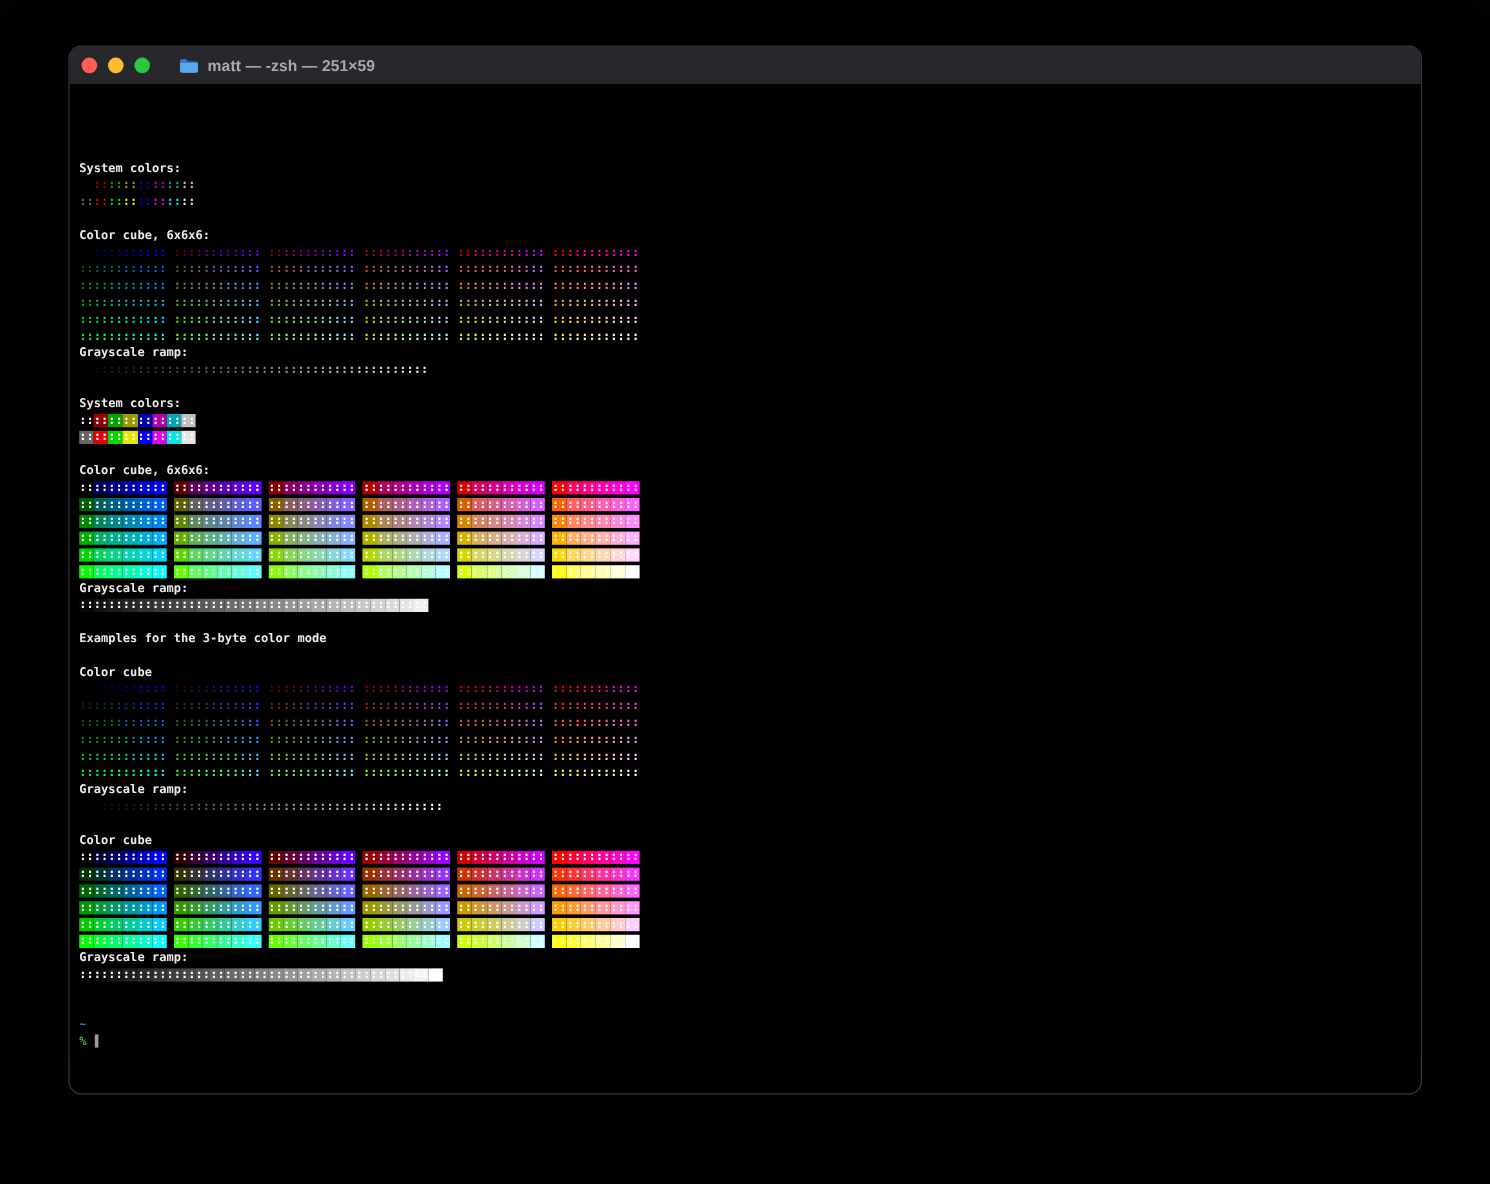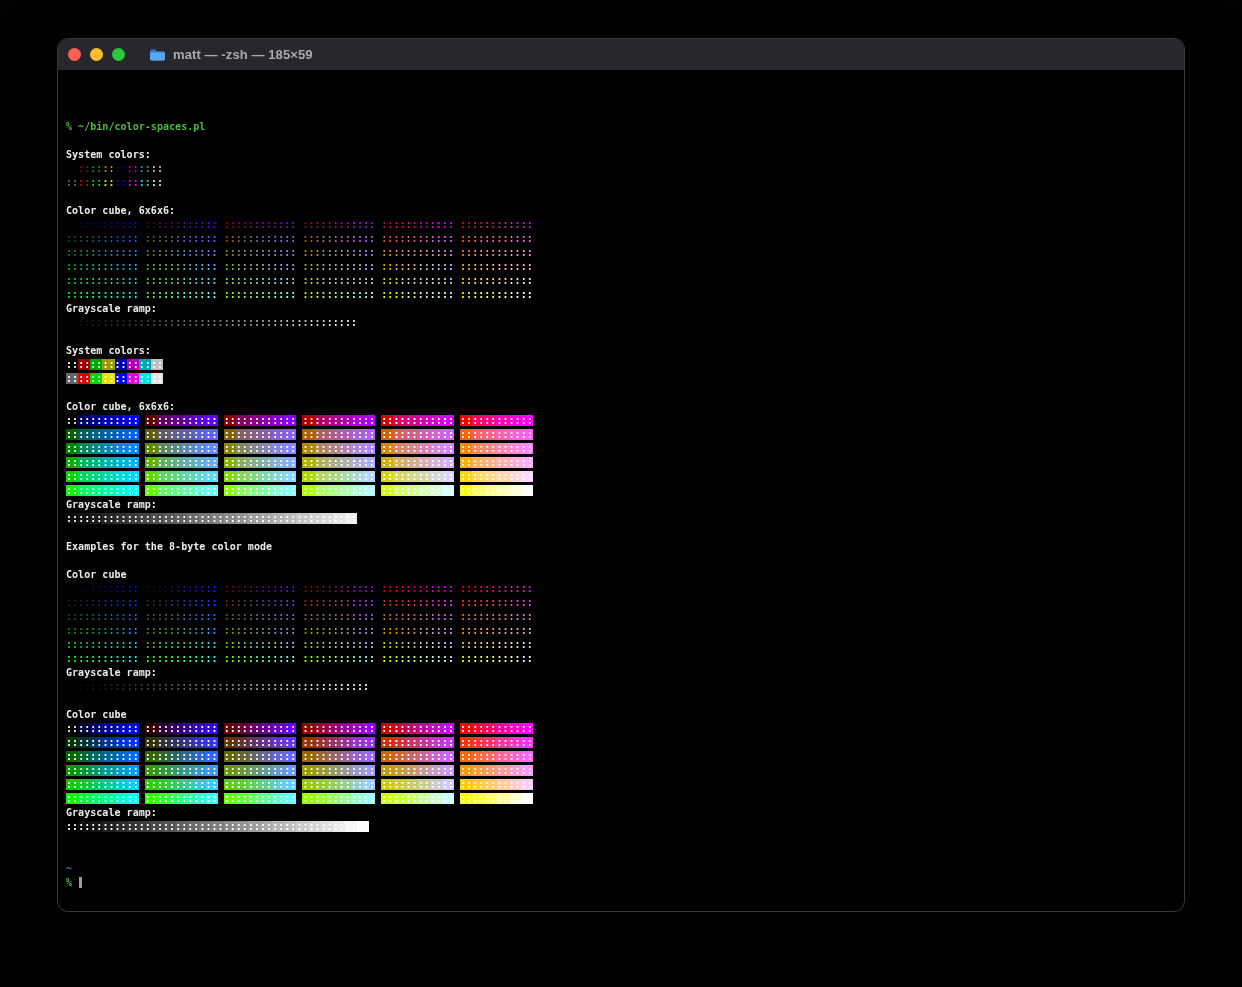--- a/index.html
+++ b/index.html
@@ -42,28 +42,27 @@
         <span class="tl" id="tl-min" style="background: rgb(254, 188, 46);"></span>
         <span class="tl" id="tl-zoom" style="background: rgb(40, 200, 64);"></span>
       </div>
       <div class="title-group">
         <span class="folder">
           <svg width="17" height="14" viewBox="0 0 17 14" xmlns="http://www.w3.org/2000/svg">
             <path d="M1 3.2 Q1 1.4 2.8 1.4 H6.1 L7.6 3.2 H14.2 Q16 3.2 16 5 V10.8 Q16 12.6 14.2 12.6 H2.8 Q1 12.6 1 10.8 Z" fill="#2f7cd6"></path>
             <path d="M1 5.2 Q1 4.4 1.8 4.4 H15.2 Q16 4.4 16 5.2 V10.8 Q16 12.6 14.2 12.6 H2.8 Q1 12.6 1 10.8 Z" fill="#5aa7ee"></path>
           </svg>
         </span>
-        <span class="title-text">matt — -zsh — 185×59</span>
+        <span class="title-text">matt — -zsh — 251×59</span>
       </div>
     </div>
     <div class="term" id="term">
         <div class="ln">&nbsp;</div>
         <div class="ln">&nbsp;</div>
         <div class="ln">&nbsp;</div>
-        <div class="ln"><span style="color: rgb(77, 187, 63);">% ~/bin/color-spaces.pl</span></div>
         <div class="ln">&nbsp;</div>
         <div class="ln"><span style="color: rgb(235, 235, 235);">System colors:</span></div>
         <div class="ln"><span style="color: rgb(0, 0, 0);">::</span><span style="color: rgb(153, 0, 0);">::</span><span style="color: rgb(0, 166, 0);">::</span><span style="color: rgb(153, 153, 0);">::</span><span style="color: rgb(0, 0, 178);">::</span><span style="color: rgb(178, 0, 178);">::</span><span style="color: rgb(0, 166, 178);">::</span><span style="color: rgb(191, 191, 191);">::</span></div>
         <div class="ln"><span style="color: rgb(102, 102, 102);">::</span><span style="color: rgb(229, 0, 0);">::</span><span style="color: rgb(0, 217, 0);">::</span><span style="color: rgb(229, 229, 0);">::</span><span style="color: rgb(0, 0, 255);">::</span><span style="color: rgb(229, 0, 229);">::</span><span style="color: rgb(0, 229, 229);">::</span><span style="color: rgb(229, 229, 229);">::</span></div>
         <div class="ln">&nbsp;</div>
         <div class="ln"><span style="color: rgb(235, 235, 235);">Color cube, 6x6x6:</span></div>
         <div class="ln"><span style="color: rgb(0, 0, 0);">::</span><span style="color: rgb(0, 0, 95);">::</span><span style="color: rgb(0, 0, 135);">::</span><span style="color: rgb(0, 0, 175);">::</span><span style="color: rgb(0, 0, 215);">::</span><span style="color: rgb(0, 0, 255);">::</span><span> </span><span style="color: rgb(95, 0, 0);">::</span><span style="color: rgb(95, 0, 95);">::</span><span style="color: rgb(95, 0, 135);">::</span><span style="color: rgb(95, 0, 175);">::</span><span style="color: rgb(95, 0, 215);">::</span><span style="color: rgb(95, 0, 255);">::</span><span> </span><span style="color: rgb(135, 0, 0);">::</span><span style="color: rgb(135, 0, 95);">::</span><span style="color: rgb(135, 0, 135);">::</span><span style="color: rgb(135, 0, 175);">::</span><span style="color: rgb(135, 0, 215);">::</span><span style="color: rgb(135, 0, 255);">::</span><span> </span><span style="color: rgb(175, 0, 0);">::</span><span style="color: rgb(175, 0, 95);">::</span><span style="color: rgb(175, 0, 135);">::</span><span style="color: rgb(175, 0, 175);">::</span><span style="color: rgb(175, 0, 215);">::</span><span style="color: rgb(175, 0, 255);">::</span><span> </span><span style="color: rgb(215, 0, 0);">::</span><span style="color: rgb(215, 0, 95);">::</span><span style="color: rgb(215, 0, 135);">::</span><span style="color: rgb(215, 0, 175);">::</span><span style="color: rgb(215, 0, 215);">::</span><span style="color: rgb(215, 0, 255);">::</span><span> </span><span style="color: rgb(255, 0, 0);">::</span><span style="color: rgb(255, 0, 95);">::</span><span style="color: rgb(255, 0, 135);">::</span><span style="color: rgb(255, 0, 175);">::</span><span style="color: rgb(255, 0, 215);">::</span><span style="color: rgb(255, 0, 255);">::</span></div>
         <div class="ln"><span style="color: rgb(0, 95, 0);">::</span><span style="color: rgb(0, 95, 95);">::</span><span style="color: rgb(0, 95, 135);">::</span><span style="color: rgb(0, 95, 175);">::</span><span style="color: rgb(0, 95, 215);">::</span><span style="color: rgb(0, 95, 255);">::</span><span> </span><span style="color: rgb(95, 95, 0);">::</span><span style="color: rgb(95, 95, 95);">::</span><span style="color: rgb(95, 95, 135);">::</span><span style="color: rgb(95, 95, 175);">::</span><span style="color: rgb(95, 95, 215);">::</span><span style="color: rgb(95, 95, 255);">::</span><span> </span><span style="color: rgb(135, 95, 0);">::</span><span style="color: rgb(135, 95, 95);">::</span><span style="color: rgb(135, 95, 135);">::</span><span style="color: rgb(135, 95, 175);">::</span><span style="color: rgb(135, 95, 215);">::</span><span style="color: rgb(135, 95, 255);">::</span><span> </span><span style="color: rgb(175, 95, 0);">::</span><span style="color: rgb(175, 95, 95);">::</span><span style="color: rgb(175, 95, 135);">::</span><span style="color: rgb(175, 95, 175);">::</span><span style="color: rgb(175, 95, 215);">::</span><span style="color: rgb(175, 95, 255);">::</span><span> </span><span style="color: rgb(215, 95, 0);">::</span><span style="color: rgb(215, 95, 95);">::</span><span style="color: rgb(215, 95, 135);">::</span><span style="color: rgb(215, 95, 175);">::</span><span style="color: rgb(215, 95, 215);">::</span><span style="color: rgb(215, 95, 255);">::</span><span> </span><span style="color: rgb(255, 95, 0);">::</span><span style="color: rgb(255, 95, 95);">::</span><span style="color: rgb(255, 95, 135);">::</span><span style="color: rgb(255, 95, 175);">::</span><span style="color: rgb(255, 95, 215);">::</span><span style="color: rgb(255, 95, 255);">::</span></div>
         <div class="ln"><span style="color: rgb(0, 135, 0);">::</span><span style="color: rgb(0, 135, 95);">::</span><span style="color: rgb(0, 135, 135);">::</span><span style="color: rgb(0, 135, 175);">::</span><span style="color: rgb(0, 135, 215);">::</span><span style="color: rgb(0, 135, 255);">::</span><span> </span><span style="color: rgb(95, 135, 0);">::</span><span style="color: rgb(95, 135, 95);">::</span><span style="color: rgb(95, 135, 135);">::</span><span style="color: rgb(95, 135, 175);">::</span><span style="color: rgb(95, 135, 215);">::</span><span style="color: rgb(95, 135, 255);">::</span><span> </span><span style="color: rgb(135, 135, 0);">::</span><span style="color: rgb(135, 135, 95);">::</span><span style="color: rgb(135, 135, 135);">::</span><span style="color: rgb(135, 135, 175);">::</span><span style="color: rgb(135, 135, 215);">::</span><span style="color: rgb(135, 135, 255);">::</span><span> </span><span style="color: rgb(175, 135, 0);">::</span><span style="color: rgb(175, 135, 95);">::</span><span style="color: rgb(175, 135, 135);">::</span><span style="color: rgb(175, 135, 175);">::</span><span style="color: rgb(175, 135, 215);">::</span><span style="color: rgb(175, 135, 255);">::</span><span> </span><span style="color: rgb(215, 135, 0);">::</span><span style="color: rgb(215, 135, 95);">::</span><span style="color: rgb(215, 135, 135);">::</span><span style="color: rgb(215, 135, 175);">::</span><span style="color: rgb(215, 135, 215);">::</span><span style="color: rgb(215, 135, 255);">::</span><span> </span><span style="color: rgb(255, 135, 0);">::</span><span style="color: rgb(255, 135, 95);">::</span><span style="color: rgb(255, 135, 135);">::</span><span style="color: rgb(255, 135, 175);">::</span><span style="color: rgb(255, 135, 215);">::</span><span style="color: rgb(255, 135, 255);">::</span></div>
         <div class="ln"><span style="color: rgb(0, 175, 0);">::</span><span style="color: rgb(0, 175, 95);">::</span><span style="color: rgb(0, 175, 135);">::</span><span style="color: rgb(0, 175, 175);">::</span><span style="color: rgb(0, 175, 215);">::</span><span style="color: rgb(0, 175, 255);">::</span><span> </span><span style="color: rgb(95, 175, 0);">::</span><span style="color: rgb(95, 175, 95);">::</span><span style="color: rgb(95, 175, 135);">::</span><span style="color: rgb(95, 175, 175);">::</span><span style="color: rgb(95, 175, 215);">::</span><span style="color: rgb(95, 175, 255);">::</span><span> </span><span style="color: rgb(135, 175, 0);">::</span><span style="color: rgb(135, 175, 95);">::</span><span style="color: rgb(135, 175, 135);">::</span><span style="color: rgb(135, 175, 175);">::</span><span style="color: rgb(135, 175, 215);">::</span><span style="color: rgb(135, 175, 255);">::</span><span> </span><span style="color: rgb(175, 175, 0);">::</span><span style="color: rgb(175, 175, 95);">::</span><span style="color: rgb(175, 175, 135);">::</span><span style="color: rgb(175, 175, 175);">::</span><span style="color: rgb(175, 175, 215);">::</span><span style="color: rgb(175, 175, 255);">::</span><span> </span><span style="color: rgb(215, 175, 0);">::</span><span style="color: rgb(215, 175, 95);">::</span><span style="color: rgb(215, 175, 135);">::</span><span style="color: rgb(215, 175, 175);">::</span><span style="color: rgb(215, 175, 215);">::</span><span style="color: rgb(215, 175, 255);">::</span><span> </span><span style="color: rgb(255, 175, 0);">::</span><span style="color: rgb(255, 175, 95);">::</span><span style="color: rgb(255, 175, 135);">::</span><span style="color: rgb(255, 175, 175);">::</span><span style="color: rgb(255, 175, 215);">::</span><span style="color: rgb(255, 175, 255);">::</span></div>
@@ -79,21 +78,21 @@
         <div class="ln"><span style="color: rgb(235, 235, 235);">Color cube, 6x6x6:</span></div>
         <div class="ln"><span style="color: rgb(255, 255, 255); background-color: rgb(0, 0, 0);">::</span><span style="color: rgb(255, 255, 255); background-color: rgb(0, 0, 95);">::</span><span style="color: rgb(255, 255, 255); background-color: rgb(0, 0, 135);">::</span><span style="color: rgb(255, 255, 255); background-color: rgb(0, 0, 175);">::</span><span style="color: rgb(255, 255, 255); background-color: rgb(0, 0, 215);">::</span><span style="color: rgb(255, 255, 255); background-color: rgb(0, 0, 255);">::</span><span> </span><span style="color: rgb(255, 255, 255); background-color: rgb(95, 0, 0);">::</span><span style="color: rgb(255, 255, 255); background-color: rgb(95, 0, 95);">::</span><span style="color: rgb(255, 255, 255); background-color: rgb(95, 0, 135);">::</span><span style="color: rgb(255, 255, 255); background-color: rgb(95, 0, 175);">::</span><span style="color: rgb(255, 255, 255); background-color: rgb(95, 0, 215);">::</span><span style="color: rgb(255, 255, 255); background-color: rgb(95, 0, 255);">::</span><span> </span><span style="color: rgb(255, 255, 255); background-color: rgb(135, 0, 0);">::</span><span style="color: rgb(255, 255, 255); background-color: rgb(135, 0, 95);">::</span><span style="color: rgb(255, 255, 255); background-color: rgb(135, 0, 135);">::</span><span style="color: rgb(255, 255, 255); background-color: rgb(135, 0, 175);">::</span><span style="color: rgb(255, 255, 255); background-color: rgb(135, 0, 215);">::</span><span style="color: rgb(255, 255, 255); background-color: rgb(135, 0, 255);">::</span><span> </span><span style="color: rgb(255, 255, 255); background-color: rgb(175, 0, 0);">::</span><span style="color: rgb(255, 255, 255); background-color: rgb(175, 0, 95);">::</span><span style="color: rgb(255, 255, 255); background-color: rgb(175, 0, 135);">::</span><span style="color: rgb(255, 255, 255); background-color: rgb(175, 0, 175);">::</span><span style="color: rgb(255, 255, 255); background-color: rgb(175, 0, 215);">::</span><span style="color: rgb(255, 255, 255); background-color: rgb(175, 0, 255);">::</span><span> </span><span style="color: rgb(255, 255, 255); background-color: rgb(215, 0, 0);">::</span><span style="color: rgb(255, 255, 255); background-color: rgb(215, 0, 95);">::</span><span style="color: rgb(255, 255, 255); background-color: rgb(215, 0, 135);">::</span><span style="color: rgb(255, 255, 255); background-color: rgb(215, 0, 175);">::</span><span style="color: rgb(255, 255, 255); background-color: rgb(215, 0, 215);">::</span><span style="color: rgb(255, 255, 255); background-color: rgb(215, 0, 255);">::</span><span> </span><span style="color: rgb(255, 255, 255); background-color: rgb(255, 0, 0);">::</span><span style="color: rgb(255, 255, 255); background-color: rgb(255, 0, 95);">::</span><span style="color: rgb(255, 255, 255); background-color: rgb(255, 0, 135);">::</span><span style="color: rgb(255, 255, 255); background-color: rgb(255, 0, 175);">::</span><span style="color: rgb(255, 255, 255); background-color: rgb(255, 0, 215);">::</span><span style="color: rgb(255, 255, 255); background-color: rgb(255, 0, 255);">::</span></div>
         <div class="ln"><span style="color: rgb(255, 255, 255); background-color: rgb(0, 95, 0);">::</span><span style="color: rgb(255, 255, 255); background-color: rgb(0, 95, 95);">::</span><span style="color: rgb(255, 255, 255); background-color: rgb(0, 95, 135);">::</span><span style="color: rgb(255, 255, 255); background-color: rgb(0, 95, 175);">::</span><span style="color: rgb(255, 255, 255); background-color: rgb(0, 95, 215);">::</span><span style="color: rgb(255, 255, 255); background-color: rgb(0, 95, 255);">::</span><span> </span><span style="color: rgb(255, 255, 255); background-color: rgb(95, 95, 0);">::</span><span style="color: rgb(255, 255, 255); background-color: rgb(95, 95, 95);">::</span><span style="color: rgb(255, 255, 255); background-color: rgb(95, 95, 135);">::</span><span style="color: rgb(255, 255, 255); background-color: rgb(95, 95, 175);">::</span><span style="color: rgb(255, 255, 255); background-color: rgb(95, 95, 215);">::</span><span style="color: rgb(255, 255, 255); background-color: rgb(95, 95, 255);">::</span><span> </span><span style="color: rgb(255, 255, 255); background-color: rgb(135, 95, 0);">::</span><span style="color: rgb(255, 255, 255); background-color: rgb(135, 95, 95);">::</span><span style="color: rgb(255, 255, 255); background-color: rgb(135, 95, 135);">::</span><span style="color: rgb(255, 255, 255); background-color: rgb(135, 95, 175);">::</span><span style="color: rgb(255, 255, 255); background-color: rgb(135, 95, 215);">::</span><span style="color: rgb(255, 255, 255); background-color: rgb(135, 95, 255);">::</span><span> </span><span style="color: rgb(255, 255, 255); background-color: rgb(175, 95, 0);">::</span><span style="color: rgb(255, 255, 255); background-color: rgb(175, 95, 95);">::</span><span style="color: rgb(255, 255, 255); background-color: rgb(175, 95, 135);">::</span><span style="color: rgb(255, 255, 255); background-color: rgb(175, 95, 175);">::</span><span style="color: rgb(255, 255, 255); background-color: rgb(175, 95, 215);">::</span><span style="color: rgb(255, 255, 255); background-color: rgb(175, 95, 255);">::</span><span> </span><span style="color: rgb(255, 255, 255); background-color: rgb(215, 95, 0);">::</span><span style="color: rgb(255, 255, 255); background-color: rgb(215, 95, 95);">::</span><span style="color: rgb(255, 255, 255); background-color: rgb(215, 95, 135);">::</span><span style="color: rgb(255, 255, 255); background-color: rgb(215, 95, 175);">::</span><span style="color: rgb(255, 255, 255); background-color: rgb(215, 95, 215);">::</span><span style="color: rgb(255, 255, 255); background-color: rgb(215, 95, 255);">::</span><span> </span><span style="color: rgb(255, 255, 255); background-color: rgb(255, 95, 0);">::</span><span style="color: rgb(255, 255, 255); background-color: rgb(255, 95, 95);">::</span><span style="color: rgb(255, 255, 255); background-color: rgb(255, 95, 135);">::</span><span style="color: rgb(255, 255, 255); background-color: rgb(255, 95, 175);">::</span><span style="color: rgb(255, 255, 255); background-color: rgb(255, 95, 215);">::</span><span style="color: rgb(255, 255, 255); background-color: rgb(255, 95, 255);">::</span></div>
         <div class="ln"><span style="color: rgb(255, 255, 255); background-color: rgb(0, 135, 0);">::</span><span style="color: rgb(255, 255, 255); background-color: rgb(0, 135, 95);">::</span><span style="color: rgb(255, 255, 255); background-color: rgb(0, 135, 135);">::</span><span style="color: rgb(255, 255, 255); background-color: rgb(0, 135, 175);">::</span><span style="color: rgb(255, 255, 255); background-color: rgb(0, 135, 215);">::</span><span style="color: rgb(255, 255, 255); background-color: rgb(0, 135, 255);">::</span><span> </span><span style="color: rgb(255, 255, 255); background-color: rgb(95, 135, 0);">::</span><span style="color: rgb(255, 255, 255); background-color: rgb(95, 135, 95);">::</span><span style="color: rgb(255, 255, 255); background-color: rgb(95, 135, 135);">::</span><span style="color: rgb(255, 255, 255); background-color: rgb(95, 135, 175);">::</span><span style="color: rgb(255, 255, 255); background-color: rgb(95, 135, 215);">::</span><span style="color: rgb(255, 255, 255); background-color: rgb(95, 135, 255);">::</span><span> </span><span style="color: rgb(255, 255, 255); background-color: rgb(135, 135, 0);">::</span><span style="color: rgb(255, 255, 255); background-color: rgb(135, 135, 95);">::</span><span style="color: rgb(255, 255, 255); background-color: rgb(135, 135, 135);">::</span><span style="color: rgb(255, 255, 255); background-color: rgb(135, 135, 175);">::</span><span style="color: rgb(255, 255, 255); background-color: rgb(135, 135, 215);">::</span><span style="color: rgb(255, 255, 255); background-color: rgb(135, 135, 255);">::</span><span> </span><span style="color: rgb(255, 255, 255); background-color: rgb(175, 135, 0);">::</span><span style="color: rgb(255, 255, 255); background-color: rgb(175, 135, 95);">::</span><span style="color: rgb(255, 255, 255); background-color: rgb(175, 135, 135);">::</span><span style="color: rgb(255, 255, 255); background-color: rgb(175, 135, 175);">::</span><span style="color: rgb(255, 255, 255); background-color: rgb(175, 135, 215);">::</span><span style="color: rgb(255, 255, 255); background-color: rgb(175, 135, 255);">::</span><span> </span><span style="color: rgb(255, 255, 255); background-color: rgb(215, 135, 0);">::</span><span style="color: rgb(255, 255, 255); background-color: rgb(215, 135, 95);">::</span><span style="color: rgb(255, 255, 255); background-color: rgb(215, 135, 135);">::</span><span style="color: rgb(255, 255, 255); background-color: rgb(215, 135, 175);">::</span><span style="color: rgb(255, 255, 255); background-color: rgb(215, 135, 215);">::</span><span style="color: rgb(255, 255, 255); background-color: rgb(215, 135, 255);">::</span><span> </span><span style="color: rgb(255, 255, 255); background-color: rgb(255, 135, 0);">::</span><span style="color: rgb(255, 255, 255); background-color: rgb(255, 135, 95);">::</span><span style="color: rgb(255, 255, 255); background-color: rgb(255, 135, 135);">::</span><span style="color: rgb(255, 255, 255); background-color: rgb(255, 135, 175);">::</span><span style="color: rgb(255, 255, 255); background-color: rgb(255, 135, 215);">::</span><span style="color: rgb(255, 255, 255); background-color: rgb(255, 135, 255);">::</span></div>
         <div class="ln"><span style="color: rgb(255, 255, 255); background-color: rgb(0, 175, 0);">::</span><span style="color: rgb(255, 255, 255); background-color: rgb(0, 175, 95);">::</span><span style="color: rgb(255, 255, 255); background-color: rgb(0, 175, 135);">::</span><span style="color: rgb(255, 255, 255); background-color: rgb(0, 175, 175);">::</span><span style="color: rgb(255, 255, 255); background-color: rgb(0, 175, 215);">::</span><span style="color: rgb(255, 255, 255); background-color: rgb(0, 175, 255);">::</span><span> </span><span style="color: rgb(255, 255, 255); background-color: rgb(95, 175, 0);">::</span><span style="color: rgb(255, 255, 255); background-color: rgb(95, 175, 95);">::</span><span style="color: rgb(255, 255, 255); background-color: rgb(95, 175, 135);">::</span><span style="color: rgb(255, 255, 255); background-color: rgb(95, 175, 175);">::</span><span style="color: rgb(255, 255, 255); background-color: rgb(95, 175, 215);">::</span><span style="color: rgb(255, 255, 255); background-color: rgb(95, 175, 255);">::</span><span> </span><span style="color: rgb(255, 255, 255); background-color: rgb(135, 175, 0);">::</span><span style="color: rgb(255, 255, 255); background-color: rgb(135, 175, 95);">::</span><span style="color: rgb(255, 255, 255); background-color: rgb(135, 175, 135);">::</span><span style="color: rgb(255, 255, 255); background-color: rgb(135, 175, 175);">::</span><span style="color: rgb(255, 255, 255); background-color: rgb(135, 175, 215);">::</span><span style="color: rgb(255, 255, 255); background-color: rgb(135, 175, 255);">::</span><span> </span><span style="color: rgb(255, 255, 255); background-color: rgb(175, 175, 0);">::</span><span style="color: rgb(255, 255, 255); background-color: rgb(175, 175, 95);">::</span><span style="color: rgb(255, 255, 255); background-color: rgb(175, 175, 135);">::</span><span style="color: rgb(255, 255, 255); background-color: rgb(175, 175, 175);">::</span><span style="color: rgb(255, 255, 255); background-color: rgb(175, 175, 215);">::</span><span style="color: rgb(255, 255, 255); background-color: rgb(175, 175, 255);">::</span><span> </span><span style="color: rgb(255, 255, 255); background-color: rgb(215, 175, 0);">::</span><span style="color: rgb(255, 255, 255); background-color: rgb(215, 175, 95);">::</span><span style="color: rgb(255, 255, 255); background-color: rgb(215, 175, 135);">::</span><span style="color: rgb(255, 255, 255); background-color: rgb(215, 175, 175);">::</span><span style="color: rgb(255, 255, 255); background-color: rgb(215, 175, 215);">::</span><span style="color: rgb(255, 255, 255); background-color: rgb(215, 175, 255);">::</span><span> </span><span style="color: rgb(255, 255, 255); background-color: rgb(255, 175, 0);">::</span><span style="color: rgb(255, 255, 255); background-color: rgb(255, 175, 95);">::</span><span style="color: rgb(255, 255, 255); background-color: rgb(255, 175, 135);">::</span><span style="color: rgb(255, 255, 255); background-color: rgb(255, 175, 175);">::</span><span style="color: rgb(255, 255, 255); background-color: rgb(255, 175, 215);">::</span><span style="color: rgb(255, 255, 255); background-color: rgb(255, 175, 255);">::</span></div>
         <div class="ln"><span style="color: rgb(255, 255, 255); background-color: rgb(0, 215, 0);">::</span><span style="color: rgb(255, 255, 255); background-color: rgb(0, 215, 95);">::</span><span style="color: rgb(255, 255, 255); background-color: rgb(0, 215, 135);">::</span><span style="color: rgb(255, 255, 255); background-color: rgb(0, 215, 175);">::</span><span style="color: rgb(255, 255, 255); background-color: rgb(0, 215, 215);">::</span><span style="color: rgb(255, 255, 255); background-color: rgb(0, 215, 255);">::</span><span> </span><span style="color: rgb(255, 255, 255); background-color: rgb(95, 215, 0);">::</span><span style="color: rgb(255, 255, 255); background-color: rgb(95, 215, 95);">::</span><span style="color: rgb(255, 255, 255); background-color: rgb(95, 215, 135);">::</span><span style="color: rgb(255, 255, 255); background-color: rgb(95, 215, 175);">::</span><span style="color: rgb(255, 255, 255); background-color: rgb(95, 215, 215);">::</span><span style="color: rgb(255, 255, 255); background-color: rgb(95, 215, 255);">::</span><span> </span><span style="color: rgb(255, 255, 255); background-color: rgb(135, 215, 0);">::</span><span style="color: rgb(255, 255, 255); background-color: rgb(135, 215, 95);">::</span><span style="color: rgb(255, 255, 255); background-color: rgb(135, 215, 135);">::</span><span style="color: rgb(255, 255, 255); background-color: rgb(135, 215, 175);">::</span><span style="color: rgb(255, 255, 255); background-color: rgb(135, 215, 215);">::</span><span style="color: rgb(255, 255, 255); background-color: rgb(135, 215, 255);">::</span><span> </span><span style="color: rgb(255, 255, 255); background-color: rgb(175, 215, 0);">::</span><span style="color: rgb(255, 255, 255); background-color: rgb(175, 215, 95);">::</span><span style="color: rgb(255, 255, 255); background-color: rgb(175, 215, 135);">::</span><span style="color: rgb(255, 255, 255); background-color: rgb(175, 215, 175);">::</span><span style="color: rgb(255, 255, 255); background-color: rgb(175, 215, 215);">::</span><span style="color: rgb(255, 255, 255); background-color: rgb(175, 215, 255);">::</span><span> </span><span style="color: rgb(255, 255, 255); background-color: rgb(215, 215, 0);">::</span><span style="color: rgb(255, 255, 255); background-color: rgb(215, 215, 95);">::</span><span style="color: rgb(255, 255, 255); background-color: rgb(215, 215, 135);">::</span><span style="color: rgb(255, 255, 255); background-color: rgb(215, 215, 175);">::</span><span style="color: rgb(255, 255, 255); background-color: rgb(215, 215, 215);">::</span><span style="color: rgb(255, 255, 255); background-color: rgb(215, 215, 255);">::</span><span> </span><span style="color: rgb(255, 255, 255); background-color: rgb(255, 215, 0);">::</span><span style="color: rgb(255, 255, 255); background-color: rgb(255, 215, 95);">::</span><span style="color: rgb(255, 255, 255); background-color: rgb(255, 215, 135);">::</span><span style="color: rgb(255, 255, 255); background-color: rgb(255, 215, 175);">::</span><span style="color: rgb(255, 255, 255); background-color: rgb(255, 215, 215);">::</span><span style="color: rgb(255, 255, 255); background-color: rgb(255, 215, 255);">::</span></div>
         <div class="ln"><span style="color: rgb(255, 255, 255); background-color: rgb(0, 255, 0);">::</span><span style="color: rgb(255, 255, 255); background-color: rgb(0, 255, 95);">::</span><span style="color: rgb(255, 255, 255); background-color: rgb(0, 255, 135);">::</span><span style="color: rgb(255, 255, 255); background-color: rgb(0, 255, 175);">::</span><span style="color: rgb(255, 255, 255); background-color: rgb(0, 255, 215);">::</span><span style="color: rgb(255, 255, 255); background-color: rgb(0, 255, 255);">::</span><span> </span><span style="color: rgb(255, 255, 255); background-color: rgb(95, 255, 0);">::</span><span style="color: rgb(255, 255, 255); background-color: rgb(95, 255, 95);">::</span><span style="color: rgb(255, 255, 255); background-color: rgb(95, 255, 135);">::</span><span style="color: rgb(255, 255, 255); background-color: rgb(95, 255, 175);">::</span><span style="color: rgb(255, 255, 255); background-color: rgb(95, 255, 215);">::</span><span style="color: rgb(255, 255, 255); background-color: rgb(95, 255, 255);">::</span><span> </span><span style="color: rgb(255, 255, 255); background-color: rgb(135, 255, 0);">::</span><span style="color: rgb(255, 255, 255); background-color: rgb(135, 255, 95);">::</span><span style="color: rgb(255, 255, 255); background-color: rgb(135, 255, 135);">::</span><span style="color: rgb(255, 255, 255); background-color: rgb(135, 255, 175);">::</span><span style="color: rgb(255, 255, 255); background-color: rgb(135, 255, 215);">::</span><span style="color: rgb(255, 255, 255); background-color: rgb(135, 255, 255);">::</span><span> </span><span style="color: rgb(255, 255, 255); background-color: rgb(175, 255, 0);">::</span><span style="color: rgb(255, 255, 255); background-color: rgb(175, 255, 95);">::</span><span style="color: rgb(255, 255, 255); background-color: rgb(175, 255, 135);">::</span><span style="color: rgb(255, 255, 255); background-color: rgb(175, 255, 175);">::</span><span style="color: rgb(255, 255, 255); background-color: rgb(175, 255, 215);">::</span><span style="color: rgb(255, 255, 255); background-color: rgb(175, 255, 255);">::</span><span> </span><span style="color: rgb(255, 255, 255); background-color: rgb(215, 255, 0);">::</span><span style="color: rgb(255, 255, 255); background-color: rgb(215, 255, 95);">::</span><span style="color: rgb(255, 255, 255); background-color: rgb(215, 255, 135);">::</span><span style="color: rgb(255, 255, 255); background-color: rgb(215, 255, 175);">::</span><span style="color: rgb(255, 255, 255); background-color: rgb(215, 255, 215);">::</span><span style="color: rgb(255, 255, 255); background-color: rgb(215, 255, 255);">::</span><span> </span><span style="color: rgb(255, 255, 255); background-color: rgb(255, 255, 0);">::</span><span style="color: rgb(255, 255, 255); background-color: rgb(255, 255, 95);">::</span><span style="color: rgb(255, 255, 255); background-color: rgb(255, 255, 135);">::</span><span style="color: rgb(255, 255, 255); background-color: rgb(255, 255, 175);">::</span><span style="color: rgb(255, 255, 255); background-color: rgb(255, 255, 215);">::</span><span style="color: rgb(255, 255, 255); background-color: rgb(255, 255, 255);">::</span></div>
         <div class="ln"><span style="color: rgb(235, 235, 235);">Grayscale ramp:</span></div>
         <div class="ln"><span style="color: rgb(255, 255, 255); background-color: rgb(8, 8, 8);">::</span><span style="color: rgb(255, 255, 255); background-color: rgb(18, 18, 18);">::</span><span style="color: rgb(255, 255, 255); background-color: rgb(28, 28, 28);">::</span><span style="color: rgb(255, 255, 255); background-color: rgb(38, 38, 38);">::</span><span style="color: rgb(255, 255, 255); background-color: rgb(48, 48, 48);">::</span><span style="color: rgb(255, 255, 255); background-color: rgb(58, 58, 58);">::</span><span style="color: rgb(255, 255, 255); background-color: rgb(68, 68, 68);">::</span><span style="color: rgb(255, 255, 255); background-color: rgb(78, 78, 78);">::</span><span style="color: rgb(255, 255, 255); background-color: rgb(88, 88, 88);">::</span><span style="color: rgb(255, 255, 255); background-color: rgb(98, 98, 98);">::</span><span style="color: rgb(255, 255, 255); background-color: rgb(108, 108, 108);">::</span><span style="color: rgb(255, 255, 255); background-color: rgb(118, 118, 118);">::</span><span style="color: rgb(255, 255, 255); background-color: rgb(128, 128, 128);">::</span><span style="color: rgb(255, 255, 255); background-color: rgb(138, 138, 138);">::</span><span style="color: rgb(255, 255, 255); background-color: rgb(148, 148, 148);">::</span><span style="color: rgb(255, 255, 255); background-color: rgb(158, 158, 158);">::</span><span style="color: rgb(255, 255, 255); background-color: rgb(168, 168, 168);">::</span><span style="color: rgb(255, 255, 255); background-color: rgb(178, 178, 178);">::</span><span style="color: rgb(255, 255, 255); background-color: rgb(188, 188, 188);">::</span><span style="color: rgb(255, 255, 255); background-color: rgb(198, 198, 198);">::</span><span style="color: rgb(255, 255, 255); background-color: rgb(208, 208, 208);">::</span><span style="color: rgb(255, 255, 255); background-color: rgb(218, 218, 218);">::</span><span style="color: rgb(255, 255, 255); background-color: rgb(228, 228, 228);">::</span><span style="color: rgb(255, 255, 255); background-color: rgb(238, 238, 238);">::</span></div>
         <div class="ln">&nbsp;</div>
-        <div class="ln"><span style="color: rgb(235, 235, 235);">Examples for the 8-byte color mode</span></div>
+        <div class="ln"><span style="color: rgb(235, 235, 235);">Examples for the 3-byte color mode</span></div>
         <div class="ln">&nbsp;</div>
         <div class="ln"><span style="color: rgb(235, 235, 235);">Color cube</span></div>
         <div class="ln"><span style="color: rgb(0, 0, 0);">::</span><span style="color: rgb(0, 0, 51);">::</span><span style="color: rgb(0, 0, 102);">::</span><span style="color: rgb(0, 0, 153);">::</span><span style="color: rgb(0, 0, 204);">::</span><span style="color: rgb(0, 0, 255);">::</span><span> </span><span style="color: rgb(51, 0, 0);">::</span><span style="color: rgb(51, 0, 51);">::</span><span style="color: rgb(51, 0, 102);">::</span><span style="color: rgb(51, 0, 153);">::</span><span style="color: rgb(51, 0, 204);">::</span><span style="color: rgb(51, 0, 255);">::</span><span> </span><span style="color: rgb(102, 0, 0);">::</span><span style="color: rgb(102, 0, 51);">::</span><span style="color: rgb(102, 0, 102);">::</span><span style="color: rgb(102, 0, 153);">::</span><span style="color: rgb(102, 0, 204);">::</span><span style="color: rgb(102, 0, 255);">::</span><span> </span><span style="color: rgb(153, 0, 0);">::</span><span style="color: rgb(153, 0, 51);">::</span><span style="color: rgb(153, 0, 102);">::</span><span style="color: rgb(153, 0, 153);">::</span><span style="color: rgb(153, 0, 204);">::</span><span style="color: rgb(153, 0, 255);">::</span><span> </span><span style="color: rgb(204, 0, 0);">::</span><span style="color: rgb(204, 0, 51);">::</span><span style="color: rgb(204, 0, 102);">::</span><span style="color: rgb(204, 0, 153);">::</span><span style="color: rgb(204, 0, 204);">::</span><span style="color: rgb(204, 0, 255);">::</span><span> </span><span style="color: rgb(255, 0, 0);">::</span><span style="color: rgb(255, 0, 51);">::</span><span style="color: rgb(255, 0, 102);">::</span><span style="color: rgb(255, 0, 153);">::</span><span style="color: rgb(255, 0, 204);">::</span><span style="color: rgb(255, 0, 255);">::</span></div>
         <div class="ln"><span style="color: rgb(0, 51, 0);">::</span><span style="color: rgb(0, 51, 51);">::</span><span style="color: rgb(0, 51, 102);">::</span><span style="color: rgb(0, 51, 153);">::</span><span style="color: rgb(0, 51, 204);">::</span><span style="color: rgb(0, 51, 255);">::</span><span> </span><span style="color: rgb(51, 51, 0);">::</span><span style="color: rgb(51, 51, 51);">::</span><span style="color: rgb(51, 51, 102);">::</span><span style="color: rgb(51, 51, 153);">::</span><span style="color: rgb(51, 51, 204);">::</span><span style="color: rgb(51, 51, 255);">::</span><span> </span><span style="color: rgb(102, 51, 0);">::</span><span style="color: rgb(102, 51, 51);">::</span><span style="color: rgb(102, 51, 102);">::</span><span style="color: rgb(102, 51, 153);">::</span><span style="color: rgb(102, 51, 204);">::</span><span style="color: rgb(102, 51, 255);">::</span><span> </span><span style="color: rgb(153, 51, 0);">::</span><span style="color: rgb(153, 51, 51);">::</span><span style="color: rgb(153, 51, 102);">::</span><span style="color: rgb(153, 51, 153);">::</span><span style="color: rgb(153, 51, 204);">::</span><span style="color: rgb(153, 51, 255);">::</span><span> </span><span style="color: rgb(204, 51, 0);">::</span><span style="color: rgb(204, 51, 51);">::</span><span style="color: rgb(204, 51, 102);">::</span><span style="color: rgb(204, 51, 153);">::</span><span style="color: rgb(204, 51, 204);">::</span><span style="color: rgb(204, 51, 255);">::</span><span> </span><span style="color: rgb(255, 51, 0);">::</span><span style="color: rgb(255, 51, 51);">::</span><span style="color: rgb(255, 51, 102);">::</span><span style="color: rgb(255, 51, 153);">::</span><span style="color: rgb(255, 51, 204);">::</span><span style="color: rgb(255, 51, 255);">::</span></div>
         <div class="ln"><span style="color: rgb(0, 102, 0);">::</span><span style="color: rgb(0, 102, 51);">::</span><span style="color: rgb(0, 102, 102);">::</span><span style="color: rgb(0, 102, 153);">::</span><span style="color: rgb(0, 102, 204);">::</span><span style="color: rgb(0, 102, 255);">::</span><span> </span><span style="color: rgb(51, 102, 0);">::</span><span style="color: rgb(51, 102, 51);">::</span><span style="color: rgb(51, 102, 102);">::</span><span style="color: rgb(51, 102, 153);">::</span><span style="color: rgb(51, 102, 204);">::</span><span style="color: rgb(51, 102, 255);">::</span><span> </span><span style="color: rgb(102, 102, 0);">::</span><span style="color: rgb(102, 102, 51);">::</span><span style="color: rgb(102, 102, 102);">::</span><span style="color: rgb(102, 102, 153);">::</span><span style="color: rgb(102, 102, 204);">::</span><span style="color: rgb(102, 102, 255);">::</span><span> </span><span style="color: rgb(153, 102, 0);">::</span><span style="color: rgb(153, 102, 51);">::</span><span style="color: rgb(153, 102, 102);">::</span><span style="color: rgb(153, 102, 153);">::</span><span style="color: rgb(153, 102, 204);">::</span><span style="color: rgb(153, 102, 255);">::</span><span> </span><span style="color: rgb(204, 102, 0);">::</span><span style="color: rgb(204, 102, 51);">::</span><span style="color: rgb(204, 102, 102);">::</span><span style="color: rgb(204, 102, 153);">::</span><span style="color: rgb(204, 102, 204);">::</span><span style="color: rgb(204, 102, 255);">::</span><span> </span><span style="color: rgb(255, 102, 0);">::</span><span style="color: rgb(255, 102, 51);">::</span><span style="color: rgb(255, 102, 102);">::</span><span style="color: rgb(255, 102, 153);">::</span><span style="color: rgb(255, 102, 204);">::</span><span style="color: rgb(255, 102, 255);">::</span></div>
         <div class="ln"><span style="color: rgb(0, 153, 0);">::</span><span style="color: rgb(0, 153, 51);">::</span><span style="color: rgb(0, 153, 102);">::</span><span style="color: rgb(0, 153, 153);">::</span><span style="color: rgb(0, 153, 204);">::</span><span style="color: rgb(0, 153, 255);">::</span><span> </span><span style="color: rgb(51, 153, 0);">::</span><span style="color: rgb(51, 153, 51);">::</span><span style="color: rgb(51, 153, 102);">::</span><span style="color: rgb(51, 153, 153);">::</span><span style="color: rgb(51, 153, 204);">::</span><span style="color: rgb(51, 153, 255);">::</span><span> </span><span style="color: rgb(102, 153, 0);">::</span><span style="color: rgb(102, 153, 51);">::</span><span style="color: rgb(102, 153, 102);">::</span><span style="color: rgb(102, 153, 153);">::</span><span style="color: rgb(102, 153, 204);">::</span><span style="color: rgb(102, 153, 255);">::</span><span> </span><span style="color: rgb(153, 153, 0);">::</span><span style="color: rgb(153, 153, 51);">::</span><span style="color: rgb(153, 153, 102);">::</span><span style="color: rgb(153, 153, 153);">::</span><span style="color: rgb(153, 153, 204);">::</span><span style="color: rgb(153, 153, 255);">::</span><span> </span><span style="color: rgb(204, 153, 0);">::</span><span style="color: rgb(204, 153, 51);">::</span><span style="color: rgb(204, 153, 102);">::</span><span style="color: rgb(204, 153, 153);">::</span><span style="color: rgb(204, 153, 204);">::</span><span style="color: rgb(204, 153, 255);">::</span><span> </span><span style="color: rgb(255, 153, 0);">::</span><span style="color: rgb(255, 153, 51);">::</span><span style="color: rgb(255, 153, 102);">::</span><span style="color: rgb(255, 153, 153);">::</span><span style="color: rgb(255, 153, 204);">::</span><span style="color: rgb(255, 153, 255);">::</span></div>
         <div class="ln"><span style="color: rgb(0, 204, 0);">::</span><span style="color: rgb(0, 204, 51);">::</span><span style="color: rgb(0, 204, 102);">::</span><span style="color: rgb(0, 204, 153);">::</span><span style="color: rgb(0, 204, 204);">::</span><span style="color: rgb(0, 204, 255);">::</span><span> </span><span style="color: rgb(51, 204, 0);">::</span><span style="color: rgb(51, 204, 51);">::</span><span style="color: rgb(51, 204, 102);">::</span><span style="color: rgb(51, 204, 153);">::</span><span style="color: rgb(51, 204, 204);">::</span><span style="color: rgb(51, 204, 255);">::</span><span> </span><span style="color: rgb(102, 204, 0);">::</span><span style="color: rgb(102, 204, 51);">::</span><span style="color: rgb(102, 204, 102);">::</span><span style="color: rgb(102, 204, 153);">::</span><span style="color: rgb(102, 204, 204);">::</span><span style="color: rgb(102, 204, 255);">::</span><span> </span><span style="color: rgb(153, 204, 0);">::</span><span style="color: rgb(153, 204, 51);">::</span><span style="color: rgb(153, 204, 102);">::</span><span style="color: rgb(153, 204, 153);">::</span><span style="color: rgb(153, 204, 204);">::</span><span style="color: rgb(153, 204, 255);">::</span><span> </span><span style="color: rgb(204, 204, 0);">::</span><span style="color: rgb(204, 204, 51);">::</span><span style="color: rgb(204, 204, 102);">::</span><span style="color: rgb(204, 204, 153);">::</span><span style="color: rgb(204, 204, 204);">::</span><span style="color: rgb(204, 204, 255);">::</span><span> </span><span style="color: rgb(255, 204, 0);">::</span><span style="color: rgb(255, 204, 51);">::</span><span style="color: rgb(255, 204, 102);">::</span><span style="color: rgb(255, 204, 153);">::</span><span style="color: rgb(255, 204, 204);">::</span><span style="color: rgb(255, 204, 255);">::</span></div>
         <div class="ln"><span style="color: rgb(0, 255, 0);">::</span><span style="color: rgb(0, 255, 51);">::</span><span style="color: rgb(0, 255, 102);">::</span><span style="color: rgb(0, 255, 153);">::</span><span style="color: rgb(0, 255, 204);">::</span><span style="color: rgb(0, 255, 255);">::</span><span> </span><span style="color: rgb(51, 255, 0);">::</span><span style="color: rgb(51, 255, 51);">::</span><span style="color: rgb(51, 255, 102);">::</span><span style="color: rgb(51, 255, 153);">::</span><span style="color: rgb(51, 255, 204);">::</span><span style="color: rgb(51, 255, 255);">::</span><span> </span><span style="color: rgb(102, 255, 0);">::</span><span style="color: rgb(102, 255, 51);">::</span><span style="color: rgb(102, 255, 102);">::</span><span style="color: rgb(102, 255, 153);">::</span><span style="color: rgb(102, 255, 204);">::</span><span style="color: rgb(102, 255, 255);">::</span><span> </span><span style="color: rgb(153, 255, 0);">::</span><span style="color: rgb(153, 255, 51);">::</span><span style="color: rgb(153, 255, 102);">::</span><span style="color: rgb(153, 255, 153);">::</span><span style="color: rgb(153, 255, 204);">::</span><span style="color: rgb(153, 255, 255);">::</span><span> </span><span style="color: rgb(204, 255, 0);">::</span><span style="color: rgb(204, 255, 51);">::</span><span style="color: rgb(204, 255, 102);">::</span><span style="color: rgb(204, 255, 153);">::</span><span style="color: rgb(204, 255, 204);">::</span><span style="color: rgb(204, 255, 255);">::</span><span> </span><span style="color: rgb(255, 255, 0);">::</span><span style="color: rgb(255, 255, 51);">::</span><span style="color: rgb(255, 255, 102);">::</span><span style="color: rgb(255, 255, 153);">::</span><span style="color: rgb(255, 255, 204);">::</span><span style="color: rgb(255, 255, 255);">::</span></div>
         <div class="ln"><span style="color: rgb(235, 235, 235);">Grayscale ramp:</span></div>
         <div class="ln"><span style="color: rgb(0, 0, 0);">::</span><span style="color: rgb(11, 11, 11);">::</span><span style="color: rgb(21, 21, 21);">::</span><span style="color: rgb(32, 32, 32);">::</span><span style="color: rgb(43, 43, 43);">::</span><span style="color: rgb(53, 53, 53);">::</span><span style="color: rgb(64, 64, 64);">::</span><span style="color: rgb(74, 74, 74);">::</span><span style="color: rgb(85, 85, 85);">::</span><span style="color: rgb(96, 96, 96);">::</span><span style="color: rgb(106, 106, 106);">::</span><span style="color: rgb(117, 117, 117);">::</span><span style="color: rgb(128, 128, 128);">::</span><span style="color: rgb(138, 138, 138);">::</span><span style="color: rgb(149, 149, 149);">::</span><span style="color: rgb(159, 159, 159);">::</span><span style="color: rgb(170, 170, 170);">::</span><span style="color: rgb(181, 181, 181);">::</span><span style="color: rgb(191, 191, 191);">::</span><span style="color: rgb(202, 202, 202);">::</span><span style="color: rgb(213, 213, 213);">::</span><span style="color: rgb(223, 223, 223);">::</span><span style="color: rgb(234, 234, 234);">::</span><span style="color: rgb(244, 244, 244);">::</span><span style="color: rgb(255, 255, 255);">::</span></div>

